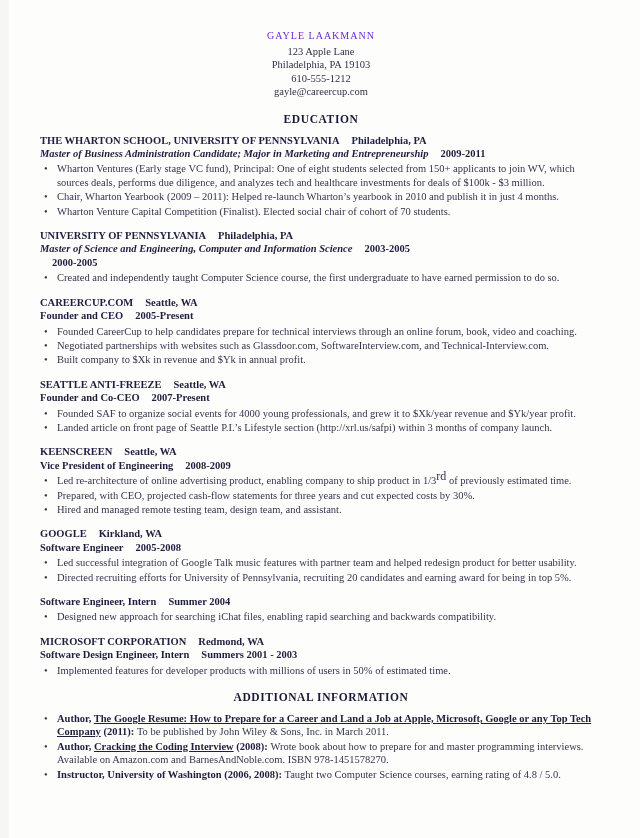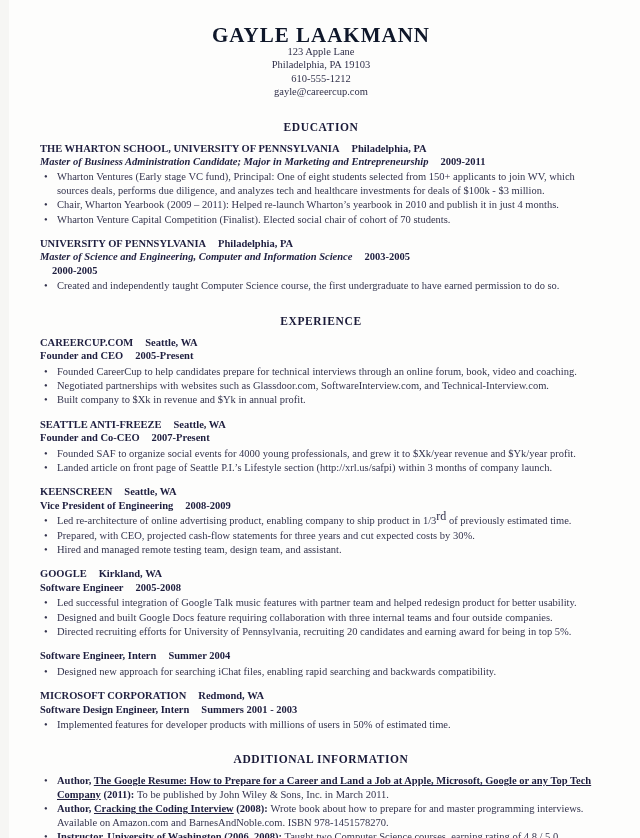--- a/index.html
+++ b/index.html
@@ -16,28 +16,28 @@
     background: #f6f6f4;
   }
   .page {
     position: relative;
     padding: 24px 38px 0 40px;
     font-size: 10.5px;
     line-height: 13.4px;
   }
   .center { text-align: center; }
   .resume-name {
-    font-size: 21px; font-weight: bold; letter-spacing: 1px;
-    color: #0f172a; line-height: 19px; margin-top: 2px;
+    font-size: 10px; font-weight: normal; letter-spacing: 1px;
+    color: #6d28d9; line-height: 19px; margin-top: 2px;
   }
   .addr { color: #30304a; }
   .section-heading {
     font-size: 11.5px; font-weight: bold; letter-spacing: .6px;
     color: #1a1a38; text-align: center;
-    margin-top: 21px; margin-bottom: 8px; line-height: 14px; font-family: Liberation Serif, serif;
+    margin-top: 13px; margin-bottom: 8px; line-height: 14px; font-family: Liberation Serif, serif;
   }
   .row { display: flex; justify-content: flex-start; align-items: baseline; }
   .bold { font-weight: bold; color: #1e1e3f; }
   .ital { font-style: italic; }
   .block { margin-bottom: 11px; }
   ul.bullets {
     list-style: none; margin: 2px 0 0 0; padding: 0;
   }
   ul.bullets li {
     position: relative; padding-left: 17px; margin: 0 0 1px 0;
@@ -94,21 +94,20 @@
       <span class="bold right-col">2003-2005</span>
     </div>
     <div class="row">
       <span class="bold right-col">2000-2005</span>
     </div>
     <ul class="bullets">
       <li>Created and independently taught Computer Science course, the first undergraduate to have earned permission to do so.</li>
     </ul>
   </div>
 
-  <div class="section-heading">EXPERIENCE</div>
 
   <div class="block">
     <div class="row">
       <span class="bold">CAREERCUP.COM</span>
       <span class="bold right-col">Seattle, WA</span>
     </div>
     <div class="row">
       <span class="bold">Founder and CEO</span>
       <span class="bold right-col">2005-Present</span>
     </div>
@@ -154,21 +153,20 @@
     <div class="row">
       <span class="bold">GOOGLE</span>
       <span class="bold right-col">Kirkland, WA</span>
     </div>
     <div class="row">
       <span class="bold">Software Engineer</span>
       <span class="bold right-col">2005-2008</span>
     </div>
     <ul class="bullets">
       <li>Led successful integration of Google Talk music features with partner team and helped redesign product for better usability.</li>
-      <li>Designed and built Google Docs feature requiring collaboration with three internal teams and four outside companies.</li>
       <li>Directed recruiting efforts for University of Pennsylvania, recruiting 20 candidates and earning award for being in top 5%.</li>
     </ul>
   </div>
 
   <div class="block">
     <div class="row">
       <span class="bold">Software Engineer, Intern</span>
       <span class="bold right-col">Summer 2004</span>
     </div>
     <ul class="bullets">

